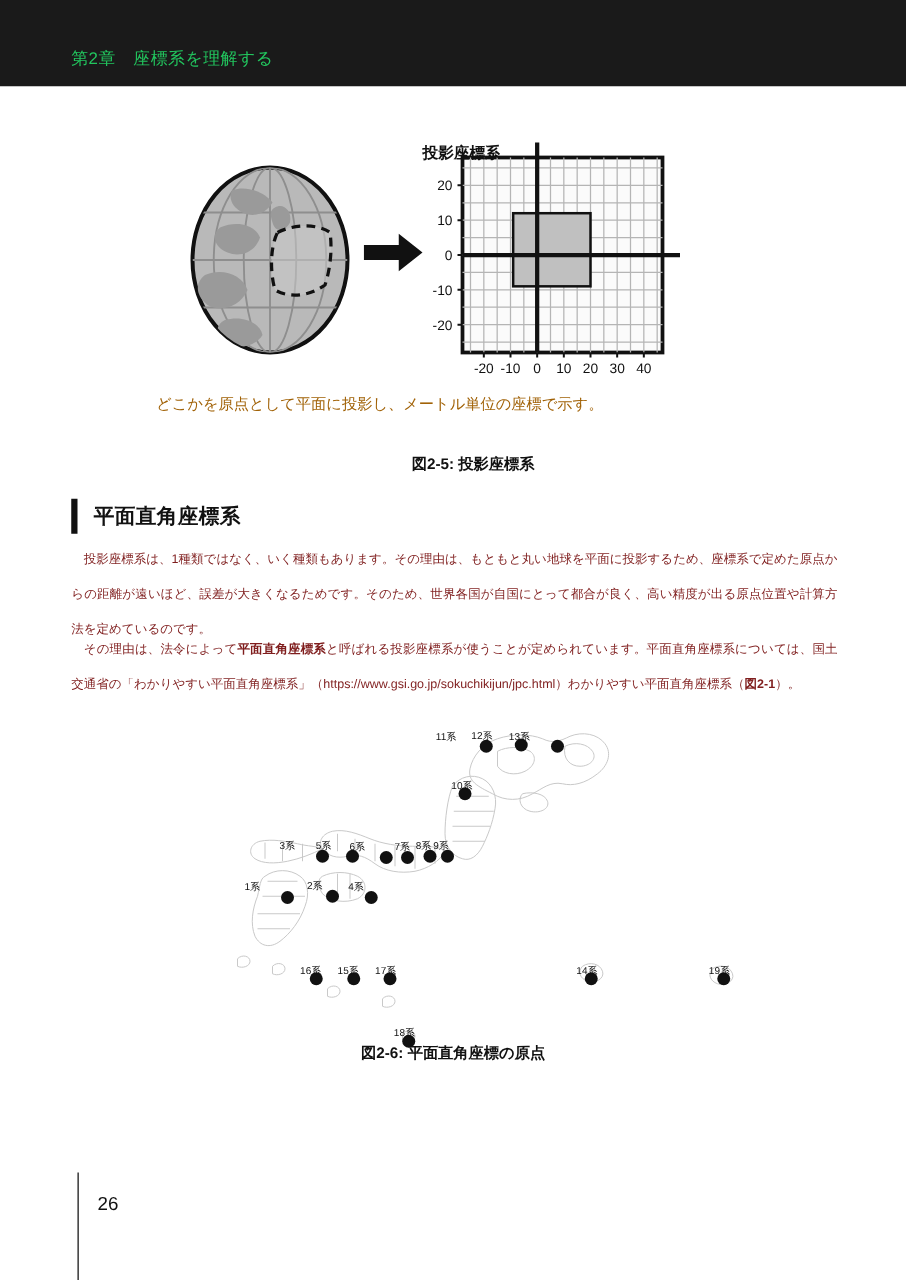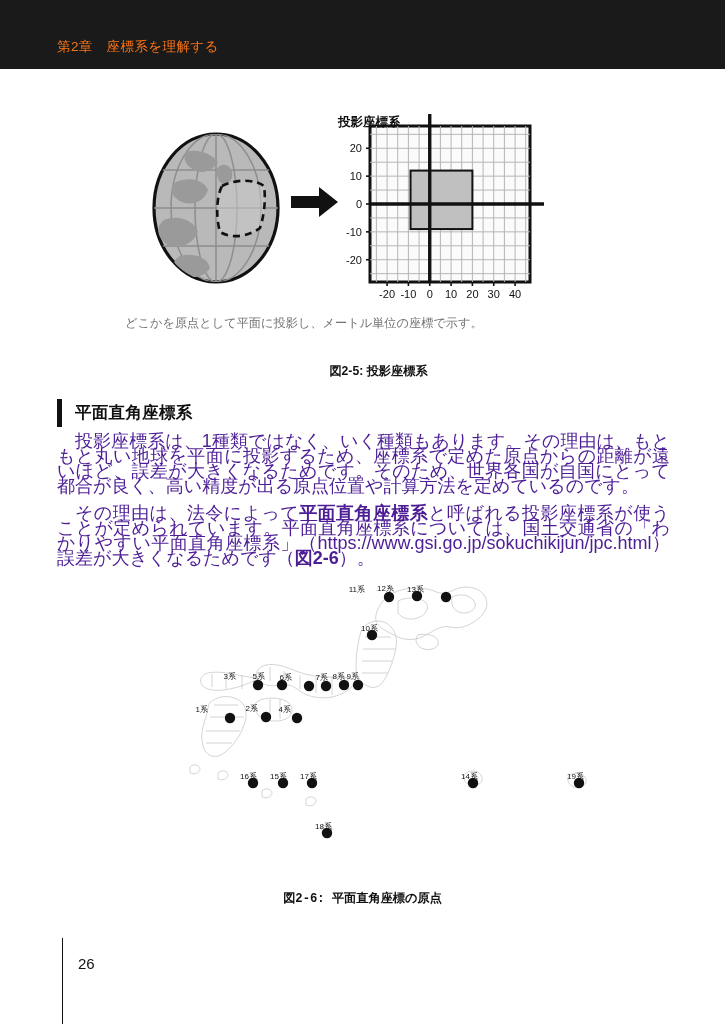--- a/index.html
+++ b/index.html
@@ -21,21 +21,21 @@
     position: absolute;
     top: 0; left: 0;
     width: 725px;
     height: 69px;
     background: #1a1a1a;
   }
   .page-header .chapter-text {
     position: absolute;
     left: 57px;
     bottom: 13px;
-    color: #f97316;
+    color: #22c55e;
     font-size: 13.5px;
     letter-spacing: 0.4px;
     white-space: pre;
   }
 
   
   .fig25-area {
     position: absolute;
     top: 108px;
     left: 0;
@@ -74,32 +74,32 @@
   }
 
   
   .fig25-caption-lines {
     position: absolute;
     top: 314px;
     left: 125px;
     width: 560px;
     font-size: 12.2px;
     line-height: 19px;
-    color: #737373;
+    color: #a16207;
   }
   .fig-label {
     position: absolute;
     width: 725px;
     text-align: center;
     font-size: 12.2px;
     font-weight: bold;
     color: #111;
   }
   .fig25-label { top: 363px; padding-left: 16px; }
-  .fig26-label { top: 890px; font-family: Liberation Mono, monospace; }
+  .fig26-label { top: 834px; }
 
   
   .section-heading {
     position: absolute;
     top: 398px;
     left: 57px;
     height: 30px;
     display: flex;
     align-items: center;
   }
@@ -114,23 +114,23 @@
     font-weight: bold;
     color: #111;
     letter-spacing: 0.3px;
   }
 
   
   .body-copy {
     position: absolute;
     left: 57px;
     width: 613px;
-    font-size: 18px;
-    line-height: 15px;
-    color: #4c1d95;
+    font-size: 10px;
+    line-height: 28px;
+    color: #7f1d1d;
     text-align: justify;
     text-justify: inter-character;
   }
   .para-1 { top: 434px; }
   .para-2 { top: 506px; }
   .para-indent { text-indent: 1em; }
   .bold-term { font-weight: bold; }
   .url-text {
     font-family: Liberation Sans, sans-serif;
   }
@@ -288,21 +288,21 @@
 <div class="fig-label fig25-label">図2-5: 投影座標系</div>
 
 <div class="section-heading">
   <div class="bar"></div>
   <div class="htext">平面直角座標系</div>
 </div>
 
 <div class="body-copy para-1 para-indent">投影座標系は、1種類ではなく、いく種類もあります。その理由は、もともと丸い地球を平面に投影するため、座標系で定めた原点からの距離が遠いほど、誤差が大きくなるためです。そのため、世界各国が自国にとって都合が良く、高い精度が出る原点位置や計算方法を定めているのです。</div>
 
 <div class="body-copy para-2 para-indent">
-  <span>その理由は、法令によって</span><span class="bold-term">平面直角座標系</span><span>と呼ばれる投影座標系が使うことが定められています。平面直角座標系については、国土交通省の「わかりやすい平面直角座標系」（</span><span class="url-text">https://www.gsi.go.jp/sokuchikijun/jpc.html</span><span>）誤差が大きくなるためです（</span><span class="bold-term">図2-6</span><span>）。</span>
+  <span>その理由は、法令によって</span><span class="bold-term">平面直角座標系</span><span>と呼ばれる投影座標系が使うことが定められています。平面直角座標系については、国土交通省の「わかりやすい平面直角座標系」（</span><span class="url-text">https://www.gsi.go.jp/sokuchikijun/jpc.html</span><span>）わかりやすい平面直角座標系（</span><span class="bold-term">図2-1</span><span>）。</span>
 </div>
 
 <div class="map-area">
   <svg class="map-svg" width="725" height="262" viewBox="0 0 725 262">
     <g transform="translate(166,0)">
 
       <g fill="none" stroke="#c9c9c9" stroke-width="0.8">
 
         <path d="M210 30 C212 20 220 10 232 6 C244 2 258 2 268 6 C276 10 282 8 290 4
                  C300 0 312 2 318 10 C324 18 320 28 312 34 C302 42 292 44 284 42

